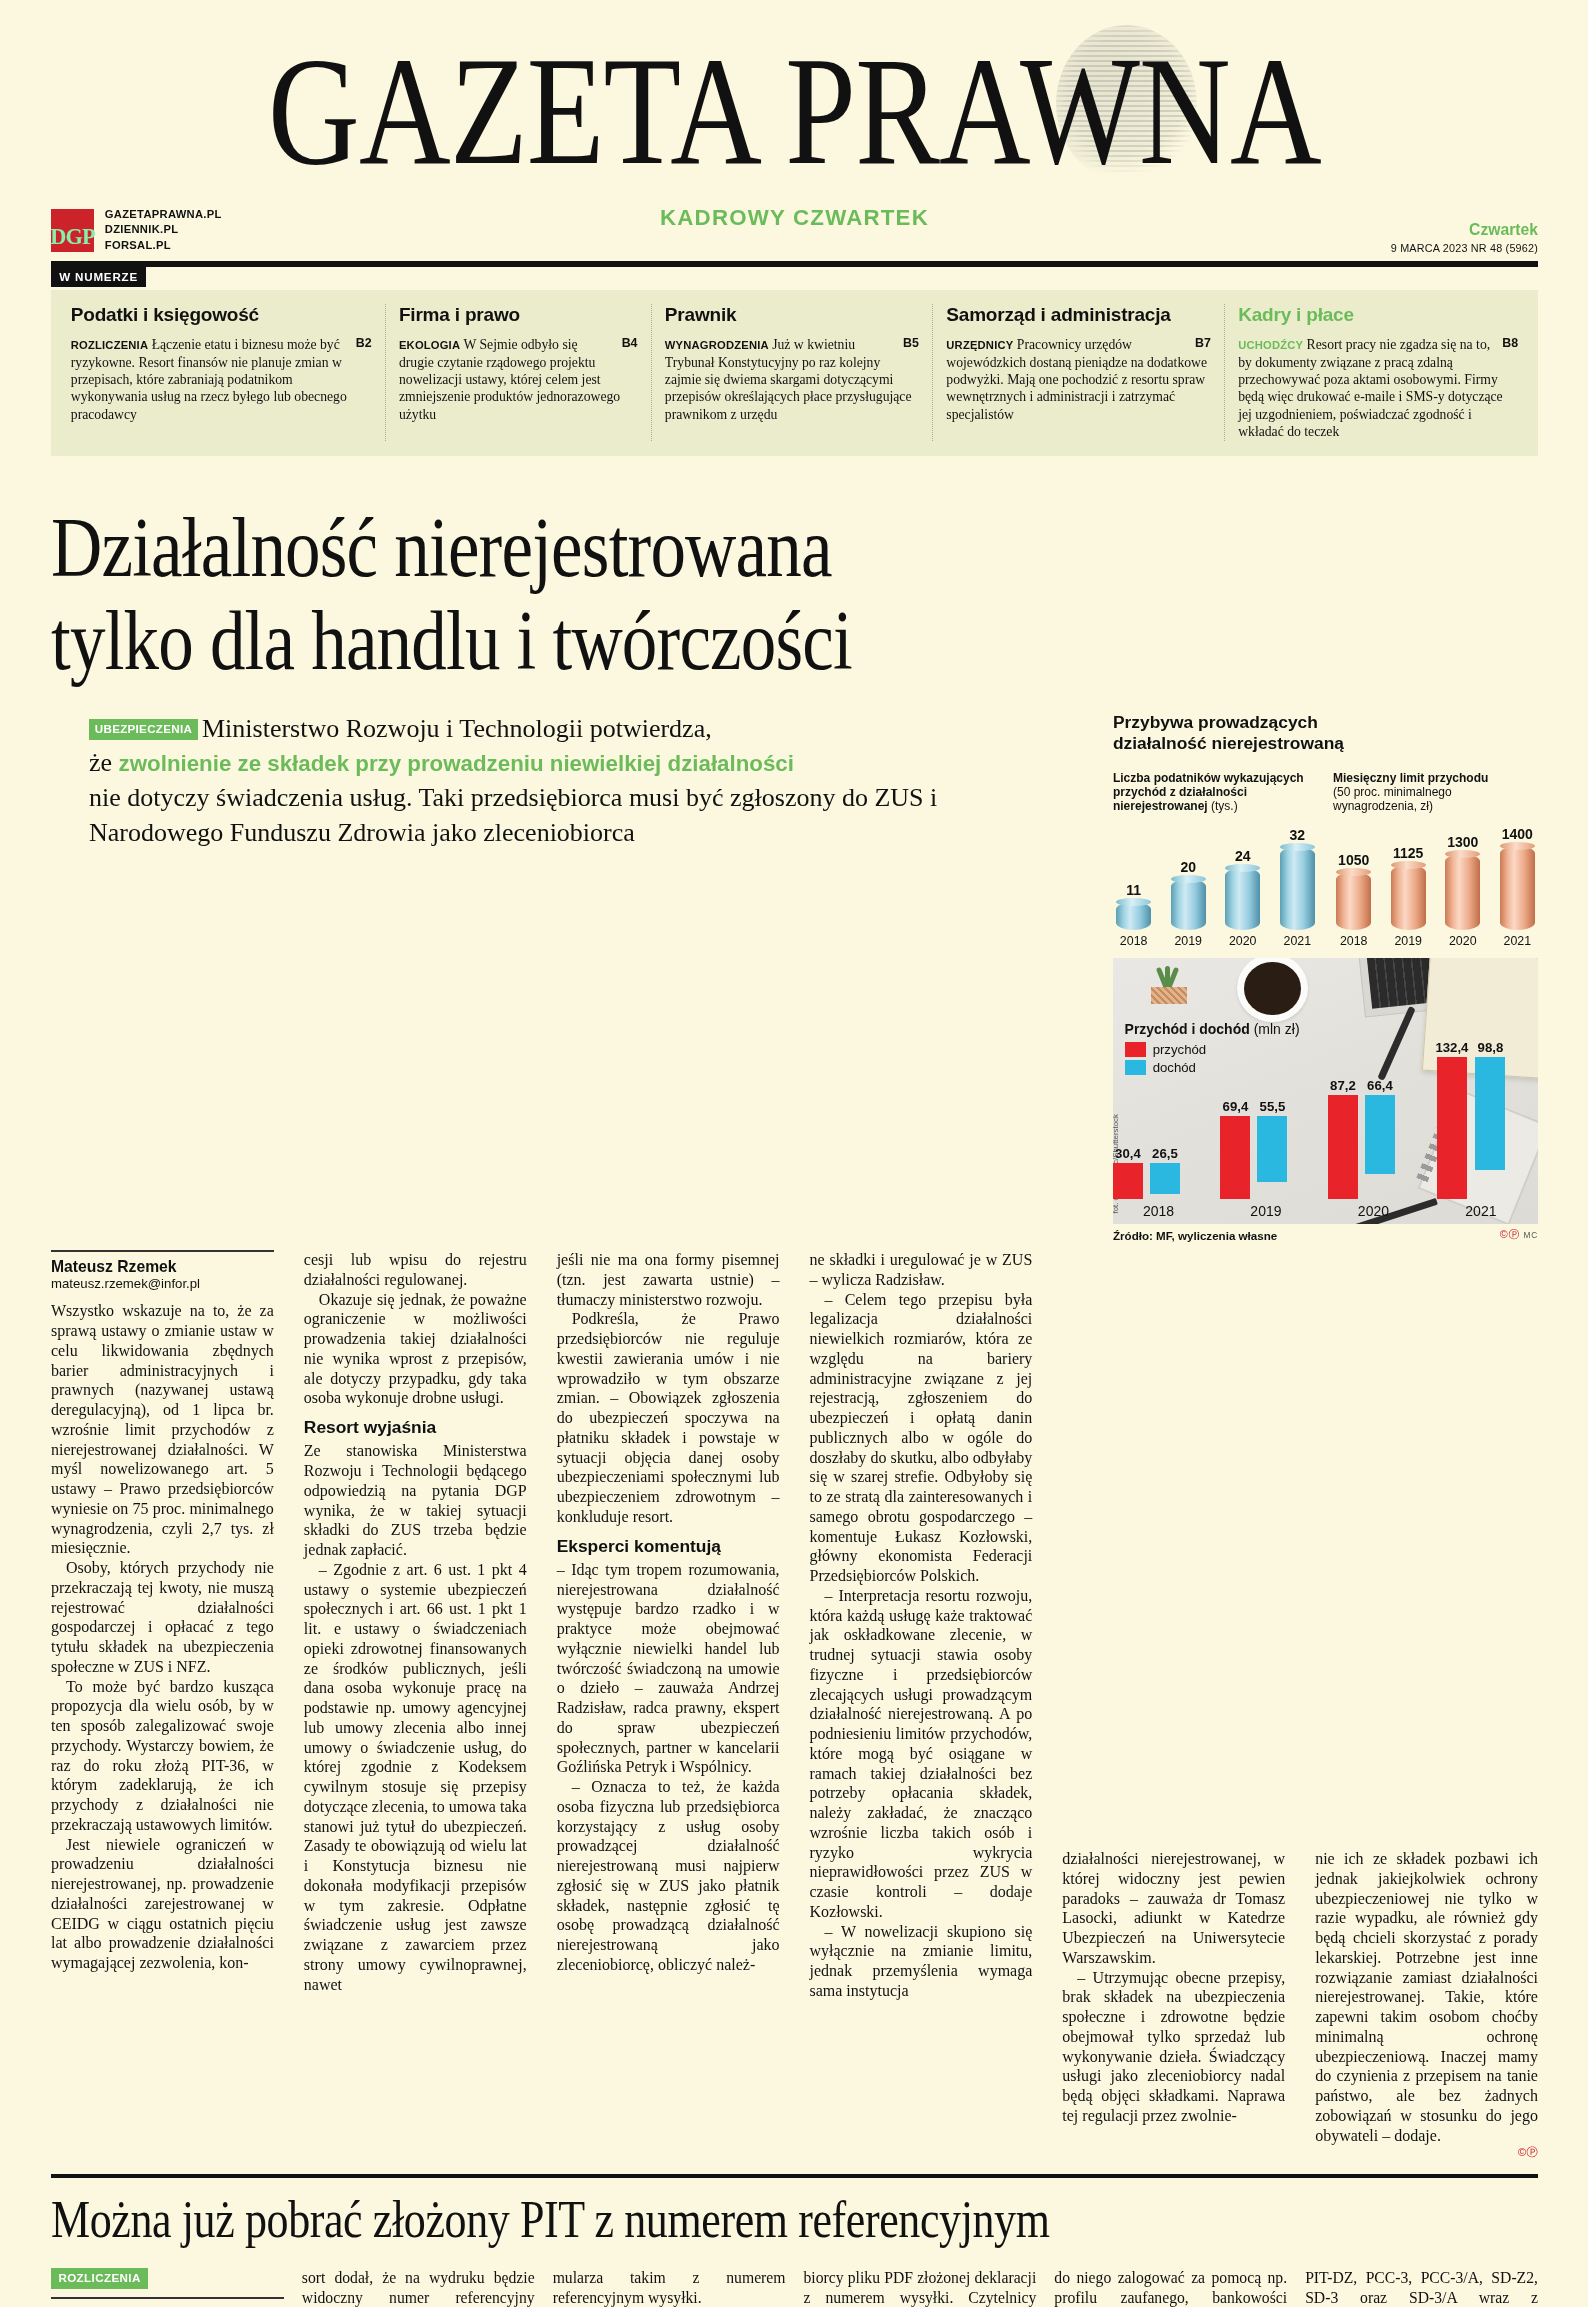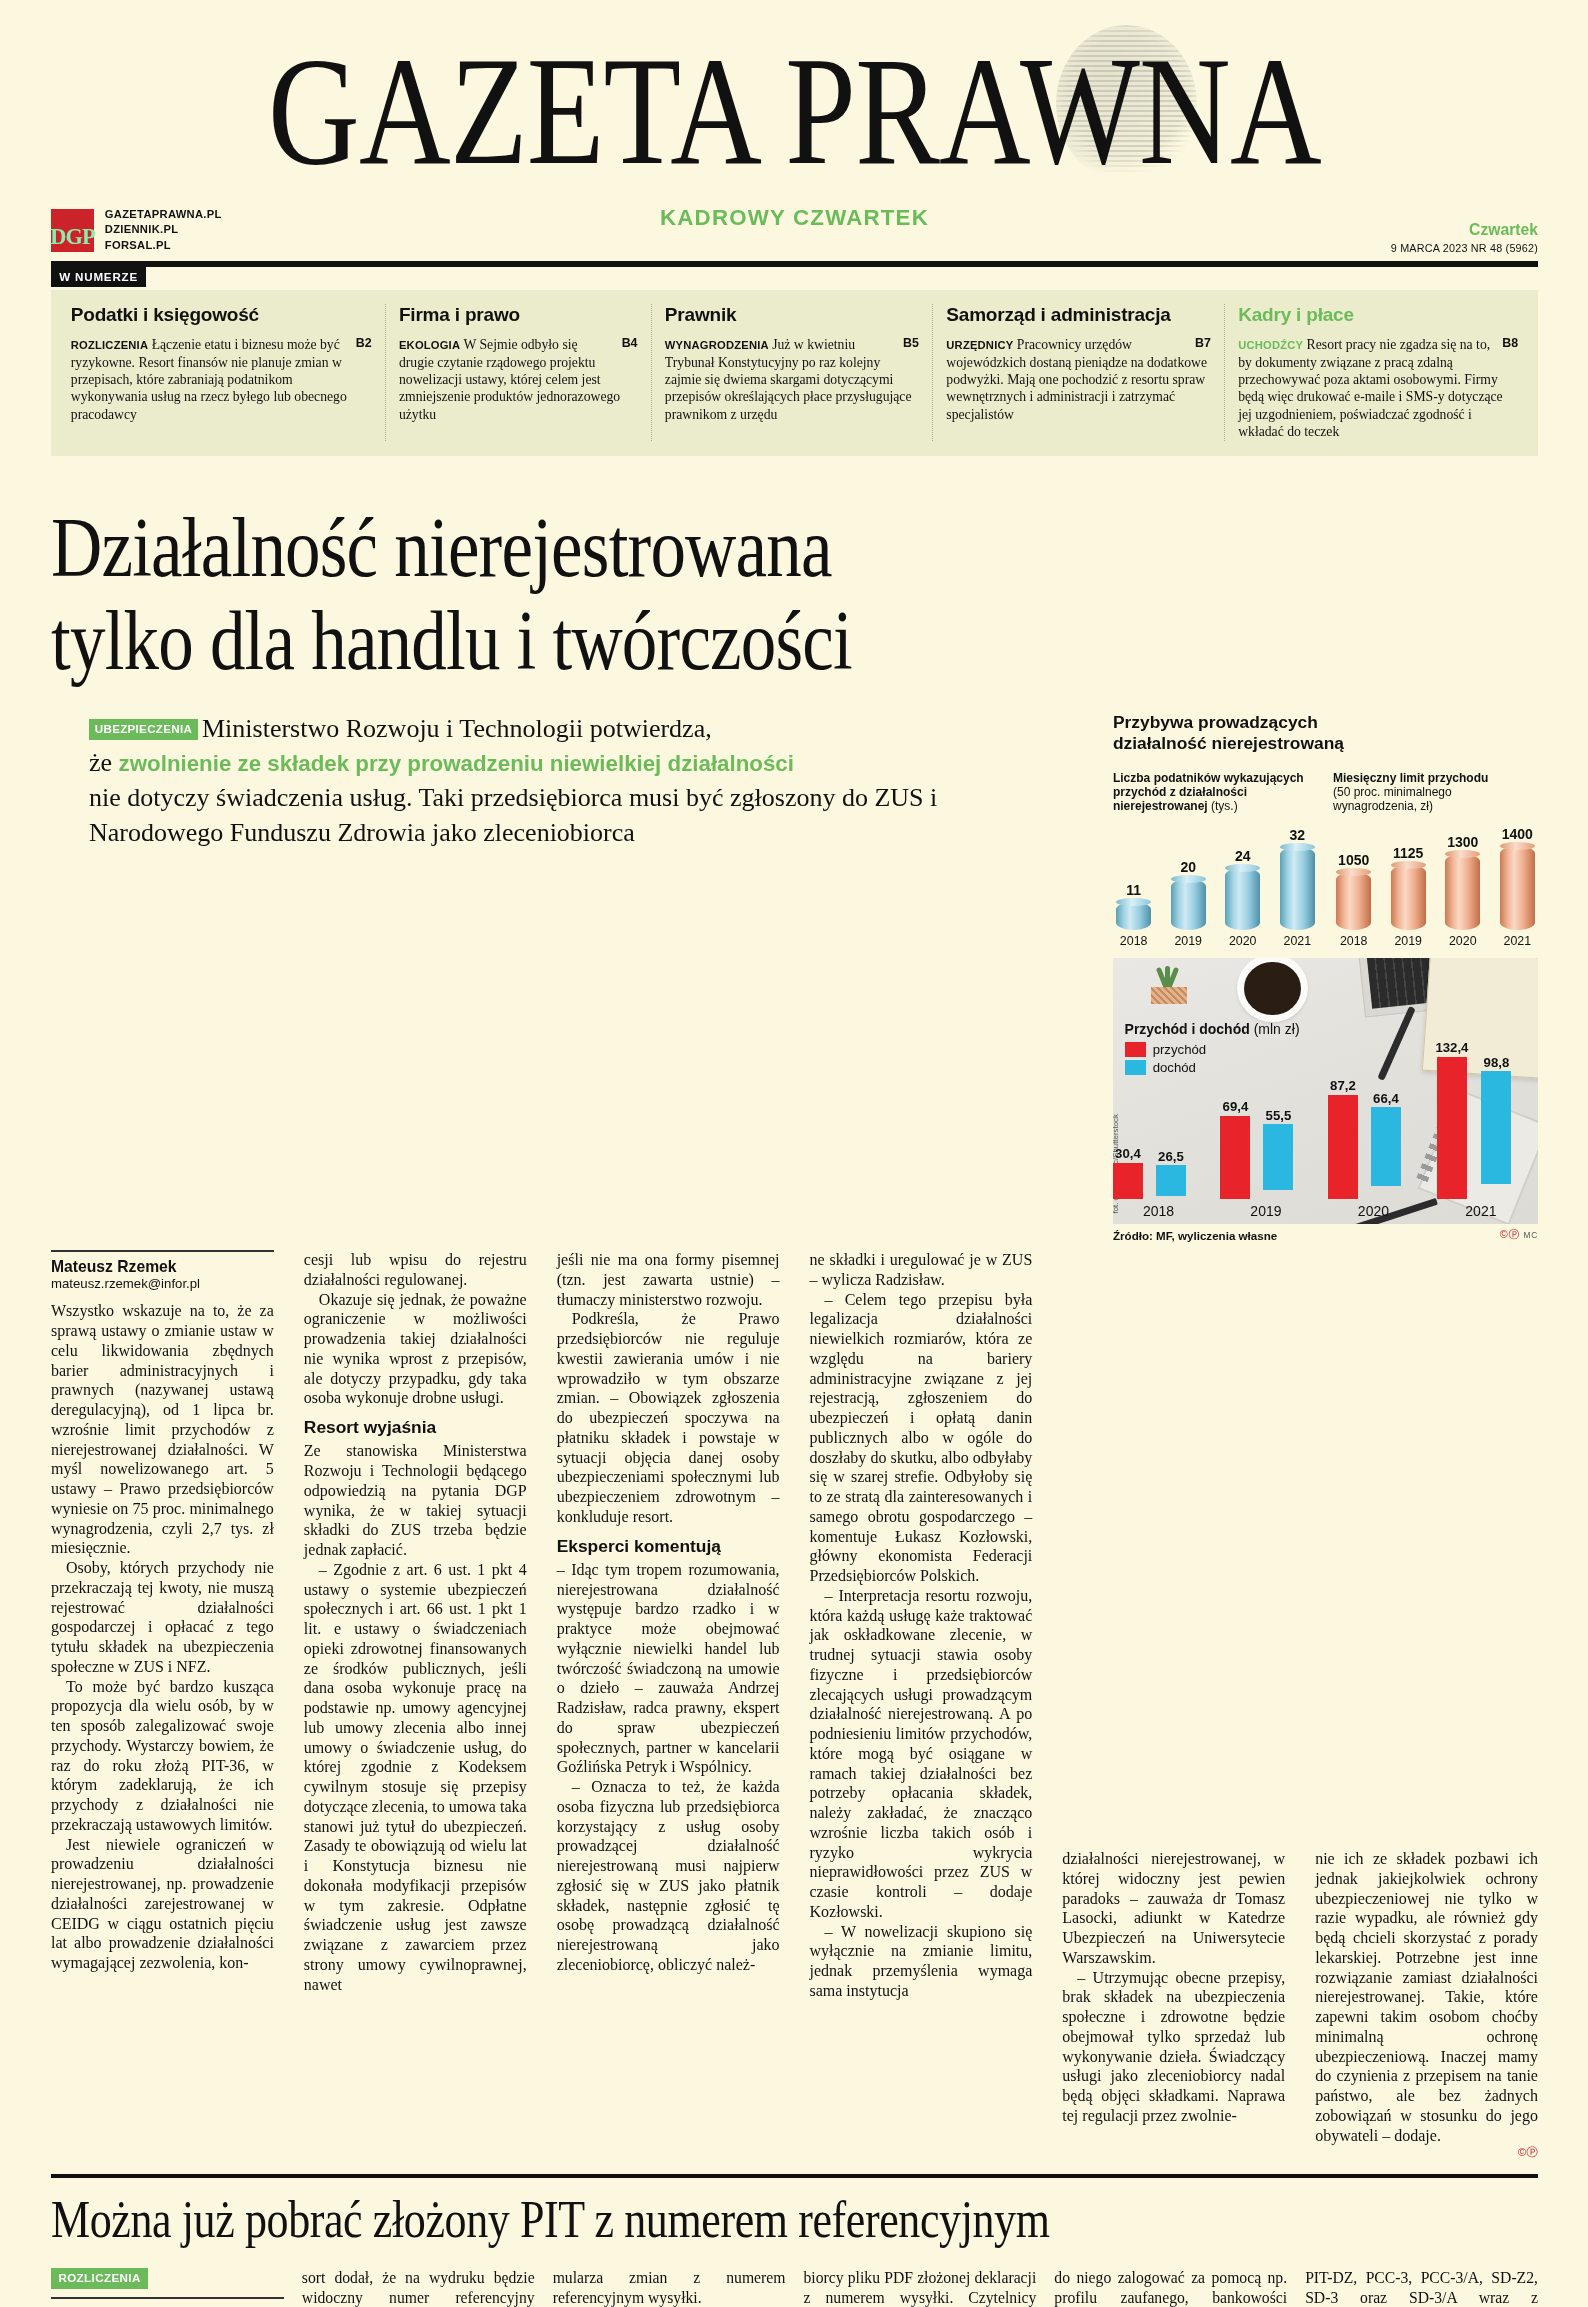--- a/index.html
+++ b/index.html
@@ -209,21 +209,21 @@
   .pc-title { font-family:"Liberation Sans", sans-serif; font-size:14px; margin-bottom:5px; }
   .pc-title b { font-weight:bold; }
   .legend { font-family:"Liberation Sans", sans-serif; font-size:13.2px; }
   .leg-item { display:flex; align-items:center; margin-bottom:3.3px; }
   .leg-sw { width:21.5px; height:15px; margin-right:6.6px; }
   .leg-sw.red { background:#e8232a; }
   .leg-sw.blue { background:#2bb8e0; }
 
   .pc-bars { position:absolute; left:0; right:11.6px; bottom:25px; height:157px;
              display:flex; align-items:flex-end; justify-content:space-between; }
-  .grp { display:flex; align-items:center; gap:13px; width:91px; }
+  .grp { display:flex; align-items:flex-start; gap:7px; width:91px; }
   .pair { display:flex; flex-direction:column; align-items:center; justify-content:flex-end; }
   .pair .v { font-family:"Liberation Sans", sans-serif; font-weight:bold; font-size:13.2px; margin-bottom:1.7px; }
   .pair .b { width:30px; }
   .pair .b.red { background:#e8232a; }
   .pair .b.blue { background:#2bb8e0; }
   .pc-xaxis { position:absolute; left:0; right:11.6px; bottom:5px; display:flex; justify-content:space-between; }
   .pc-xaxis span { width:91px; text-align:center; font-family:"Liberation Sans", sans-serif; font-size:14px; }
   .pc-credit { position:absolute; left:-1.7px; bottom:10px; writing-mode:vertical-rl;
       transform:rotate(180deg); font-family:"Liberation Sans", sans-serif; font-size:7.9px; color:#555; }
   .src-row { display:flex; justify-content:space-between; align-items:flex-end; margin-top:4.1px; }
@@ -606,21 +606,21 @@
 
     <div class="bcol">
       <div class="ptext2">
         <p class="first">sort dodał, że na wydruku będzie widoczny numer referencyjny dokumentu wysłanego elektronicznie.</p>
 
       </div>
     </div>
 
     <div class="bcol">
       <div class="ptext2">
-        <p class="first">mularza zmian z numerem referencyjnym wysyłki.</p>
+        <p class="first">mularza takim z numerem referencyjnym wysyłki.</p>
 
       </div>
     </div>
 
     <div class="bcol">
       <div class="ptext2">
         <p class="first">biorcy pliku PDF złożonej deklaracji z numerem wysyłki. Czytelnicy skarżyli się, że nie wiedzą, jakie rozliczenie ostatecznie wysłali, i nie mogą pozyskać potrzebnego np. do pozyskania kredytu w banku.</p>
 
       </div>
     </div>

